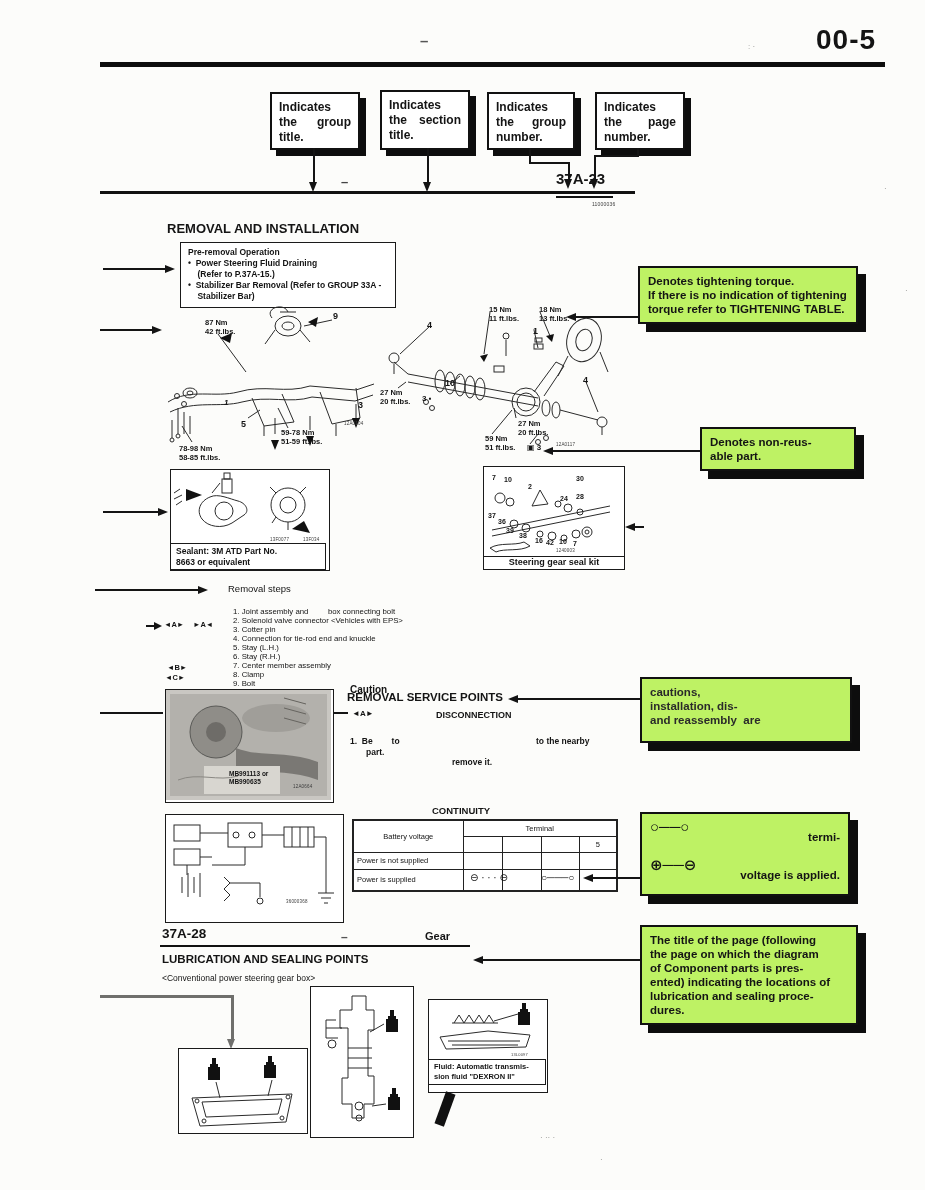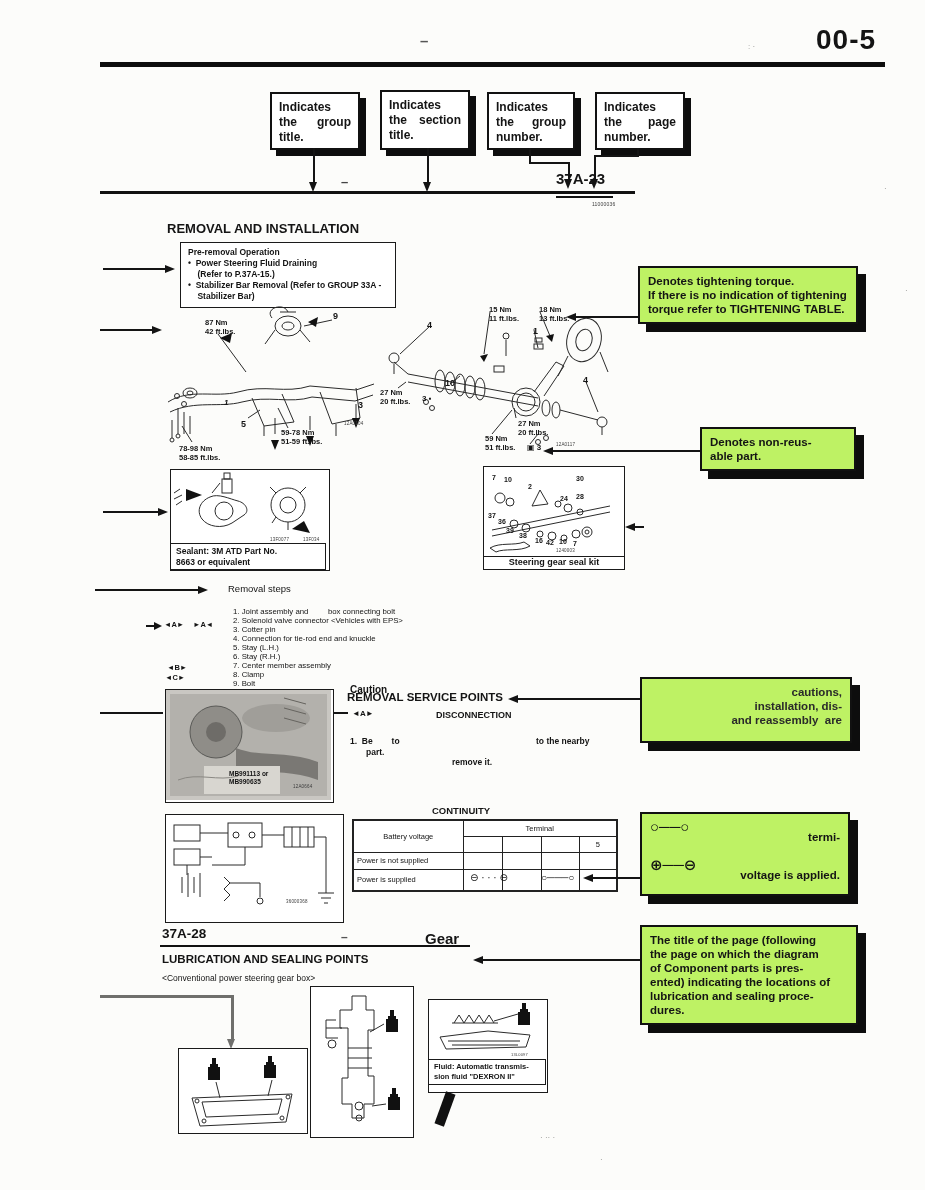--- a/index.html
+++ b/index.html
@@ -281,21 +281,21 @@
   <div class="hline" style="left:518px;top:698px;width:122px;"></div>
   <div class="ah ah-l" style="left:508px;top:695px;"></div>
   <div class="abs" style="left:352px;top:709px;font-size:8px;font-weight:bold;">◄A►</div>
   <div class="abs" style="left:436px;top:710px;font-size:9px;font-weight:bold;">DISCONNECTION</div>
   <div class="abs" style="left:350px;top:684px;font-size:10px;font-weight:bold;">Caution</div>
   <div class="abs pw" style="left:350px;top:736px;font-size:8.5px;font-weight:bold;">1.  Be        to</div>
   <div class="abs" style="left:536px;top:736px;font-size:8.5px;font-weight:bold;">to the nearby</div>
   <div class="abs" style="left:366px;top:747px;font-size:8.5px;font-weight:bold;">part.</div>
   <div class="abs" style="left:452px;top:757px;font-size:8.5px;font-weight:bold;">remove it.</div>
 
-  <div class="note pw" style="left:640px;top:677px;width:192px;height:50px;text-align:right;color:#2a2a2a;">cautions,
+  <div class="note pw" style="left:640px;top:677px;width:192px;height:50px;text-align:left;color:#2a2a2a;">cautions,
 installation, dis-
 and reassembly  are</div>
 
   <div class="framebox" style="left:165px;top:814px;width:177px;height:107px;border-width:1px;"></div>
   <svg class="abs" style="left:166px;top:815px;" width="175" height="105" viewBox="0 0 175 105">
     <rect class="ln" x="8" y="10" width="26" height="16"></rect>
       <rect class="ln" x="8" y="34" width="26" height="16"></rect>
     <path class="ln" d="M34,18 h12 M34,42 h12"></path>
     <rect class="ln" x="62" y="8" width="34" height="24"></rect>
     <circle class="ln" cx="70" cy="20" r="3"></circle>
@@ -355,21 +355,21 @@
 
   <div class="note" style="left:640px;top:812px;width:190px;height:68px;">
     <span class="abs" style="left:8px;top:4px;font-size:15px;">○──○</span>
     <span class="abs" style="right:8px;top:16px;">termi-</span>
     <span class="abs" style="left:8px;top:42px;font-size:15px;">⊕──⊖</span>
     <span class="abs" style="right:8px;top:54px;">voltage is applied.</span>
   </div>
 
   <div class="abs" style="left:162px;top:926px;font-size:13.5px;font-weight:bold;">37A-28</div>
   <div class="abs" style="left:341px;top:930px;font-size:12px;font-weight:bold;color:#555;">–</div>
-  <div class="abs" style="left:425px;top:930px;font-size:15px;font-weight:bold;">Gear</div>
+  <div class="abs" style="left:425px;top:930px;font-size:11px;font-weight:bold;">Gear</div>
   <div class="abs" style="left:160px;top:945px;width:310px;height:2px;background:#111;"></div>
   <div class="abs" style="left:162px;top:953px;font-size:11.5px;font-weight:bold;">LUBRICATION AND SEALING POINTS</div>
   <div class="hline" style="left:483px;top:959px;width:157px;"></div>
   <div class="ah ah-l" style="left:473px;top:956px;"></div>
   <div class="abs" style="left:162px;top:973px;font-size:8.5px;font-weight:normal;">&lt;Conventional power steering gear box&gt;</div>
 
   <div class="note pw" style="left:640px;top:925px;width:198px;">The title of the page (following
 the page on which the diagram
 of Component parts is pres-
 ented) indicating the locations of

